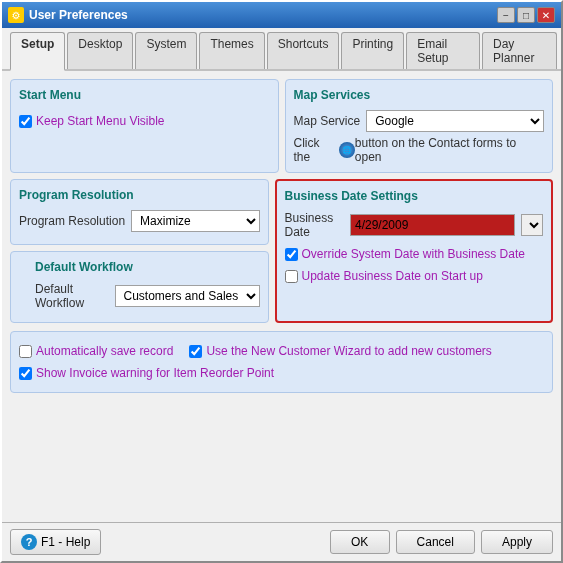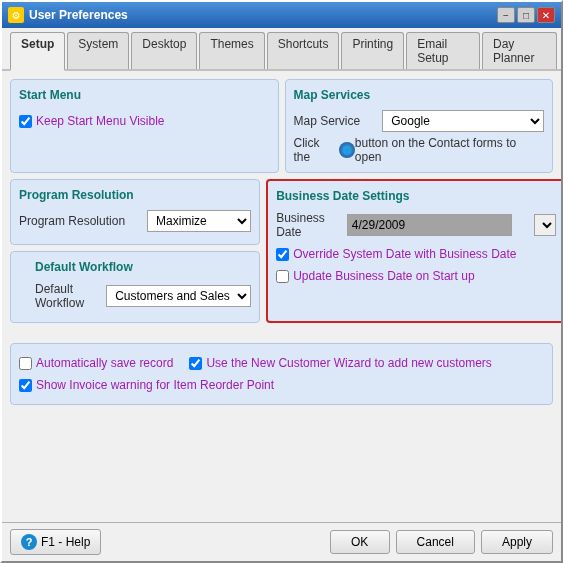--- a/index.html
+++ b/index.html
@@ -142,40 +142,40 @@
       height: 13px;
       cursor: pointer;
     }
     .label-text {
       font-size: 12px;
       color: #a21caf;
     }
     .field-row {
       display: flex;
       align-items: center;
-      gap: 22px;
+      gap: 6px;
       margin-bottom: 4px;
     }
     .field-label {
       font-size: 12px;
       color: #333;
     }
     .field-select {
       flex: 1;
       padding: 2px 4px;
       border: 1px solid #a0a0a0;
       background: white;
       font-size: 12px;
       height: 22px;
     }
     .field-input {
       flex: 1;
       padding: 2px 4px;
       border: 1px solid #a0a0a0;
-      background: #a3a3a3;
+      background: #b91c1c;
       font-size: 12px;
       height: 22px;
     }
     .map-info-row {
       display: flex;
       align-items: center;
       margin-top: 4px;
       font-size: 12px;
       color: #333;
     }
@@ -202,21 +202,21 @@
     }
     .default-workflow-panel {
       flex: 1;
       padding-left: 24px;
     }
     .bottom-options {
       background: #dce8f8;
       border: 1px solid #b0c8e8;
       border-radius: 4px;
       padding: 8px;
-      margin-top: 14px;
+      margin-top: 2px;
     }
     .footer {
       display: flex;
       align-items: center;
       justify-content: space-between;
       padding: 6px 8px;
       border-top: 1px solid #b0b0b0;
       background: #f0f0f0;
       flex-shrink: 0;
     }
@@ -276,22 +276,22 @@
     </div>
     <div class="title-buttons">
       <div class="title-btn">−</div>
       <div class="title-btn">□</div>
       <div class="title-btn close-btn">✕</div>
     </div>
   </div>
 
   <div class="tab-bar">
     <div class="tab active">Setup</div>
+    <div class="tab">Desktop</div>
     <div class="tab">System</div>
-    <div class="tab">Desktop</div>
     <div class="tab">Themes</div>
     <div class="tab">Shortcuts</div>
     <div class="tab">Printing</div>
     <div class="tab">Email Setup</div>
     <div class="tab">Day Planner</div>
   </div>
 
   <div class="content">
 
     <div class="top-row">

